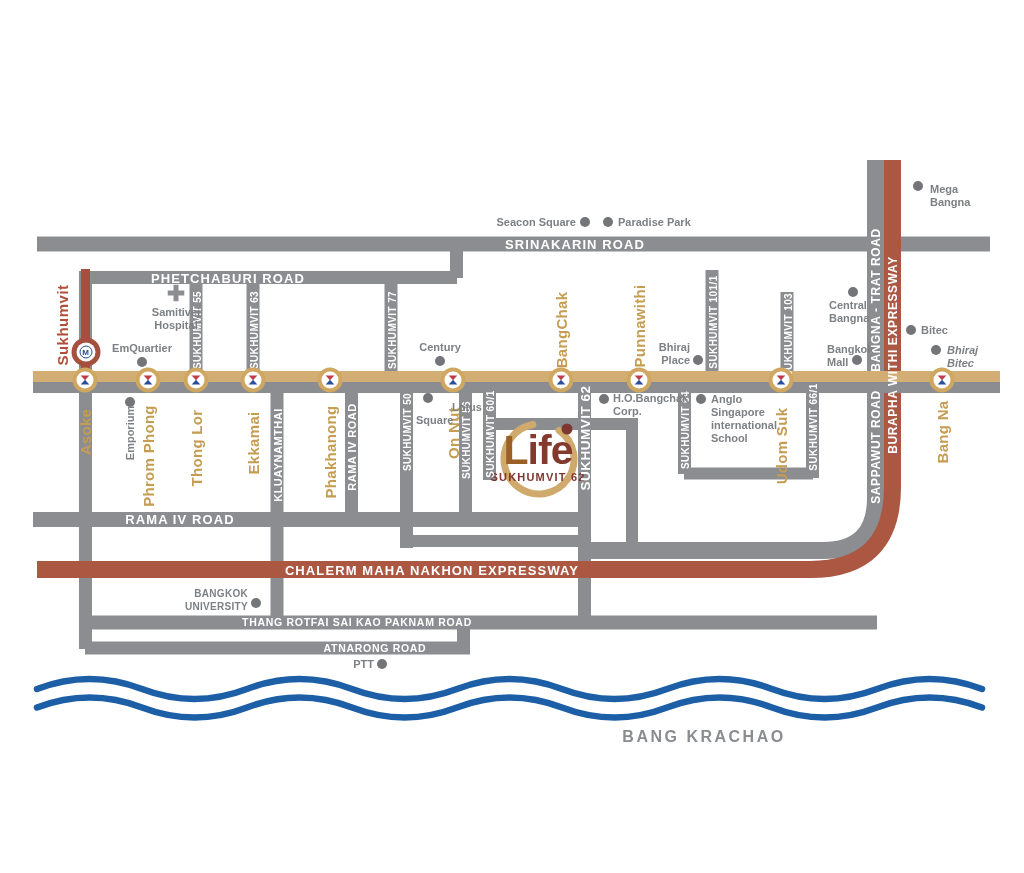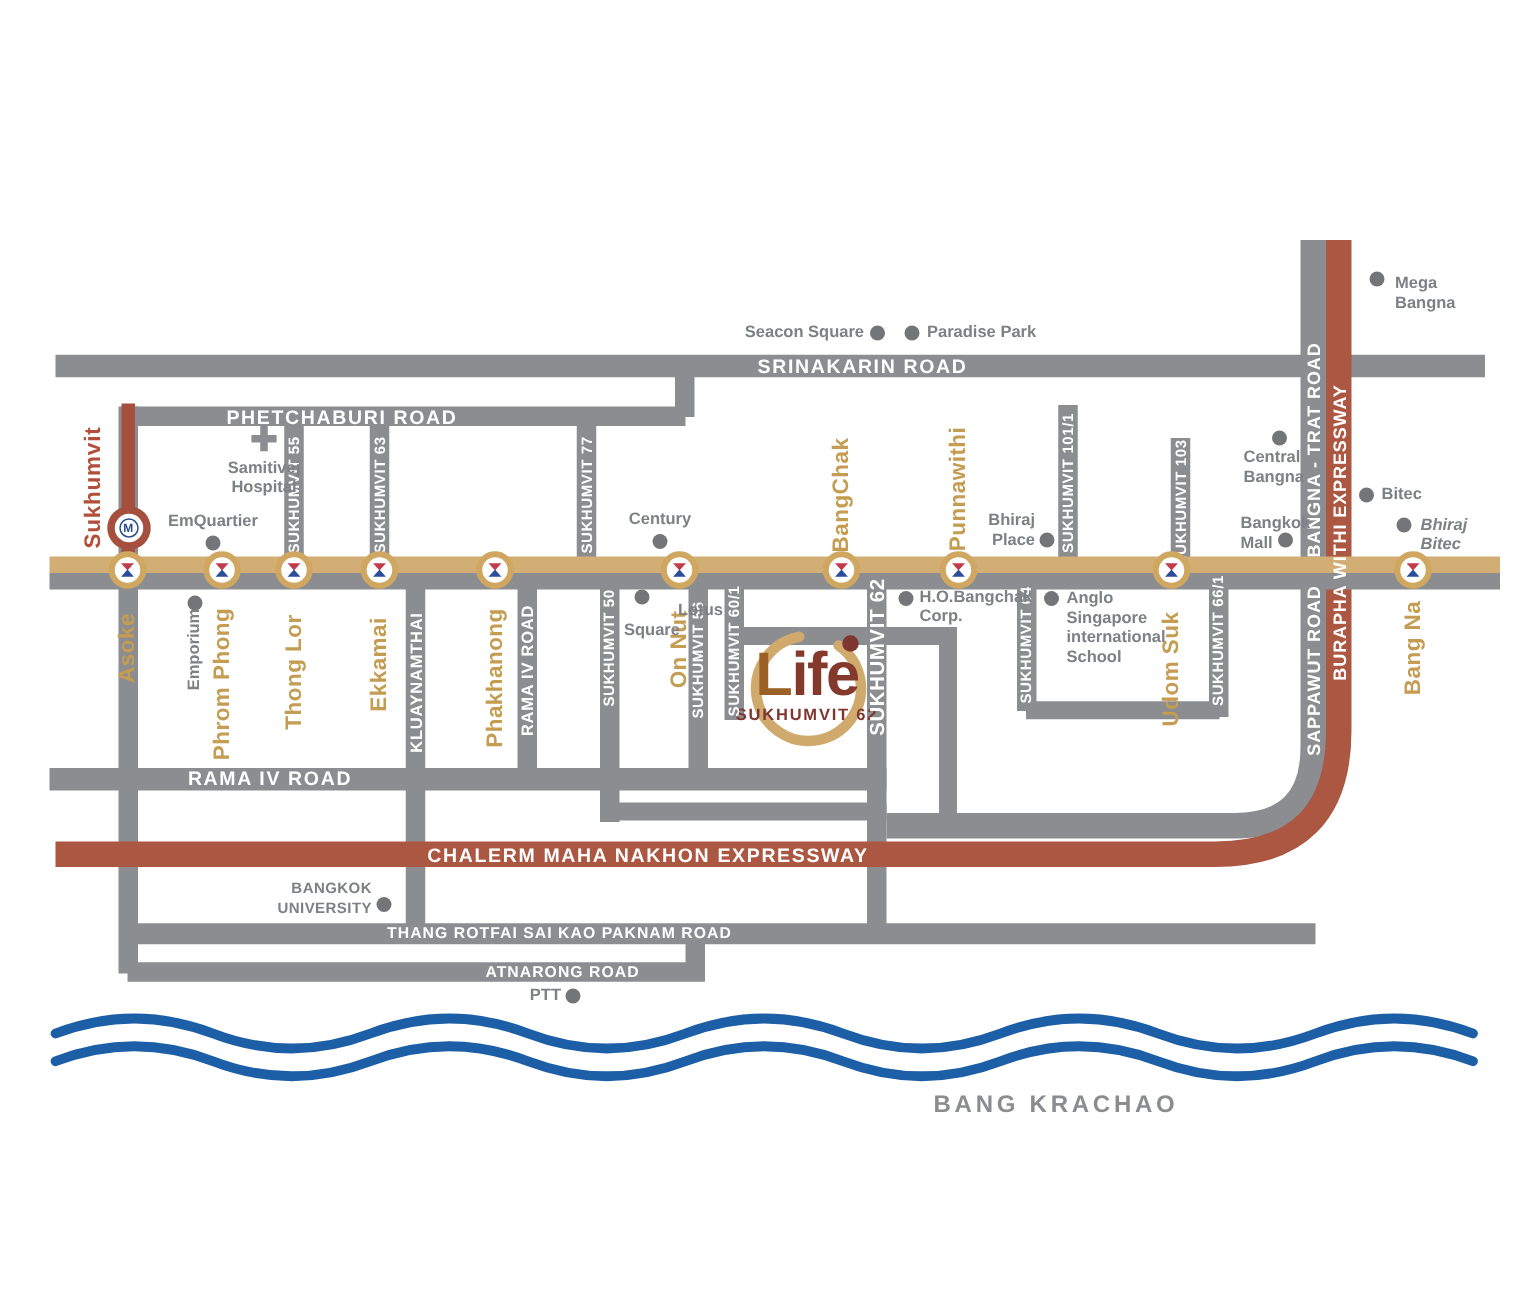--- a/index.html
+++ b/index.html
@@ -97,21 +97,21 @@
   </div>
   <div class="lbl life-sub" style="left:538px;top:477px">SUKHUMVIT 62</div>
 
   <div class="lbl river-label" style="left:704px;top:737px">BANG KRACHAO</div>
 
   <div id="dyn">
       <div class="lbl rl-lg" style="left: 575px; top: 244px;">SRINAKARIN ROAD</div>
       <div class="lbl rl-lg" style="left: 228px; top: 278px;">PHETCHABURI ROAD</div>
       <div class="lbl rl-lg" style="left: 180px; top: 519px;">RAMA IV ROAD</div>
       <div class="lbl rl-lg" style="left: 432px; top: 570px;">CHALERM MAHA NAKHON EXPRESSWAY</div>
-      <div class="lbl rl-sm" style="left: 373px; top: 622px;">THANG ROTFAI SAI KAO PAKNAM ROAD</div>
+      <div class="lbl rl-sm" style="left: 357px; top: 622px;">THANG ROTFAI SAI KAO PAKNAM ROAD</div>
       <div class="lbl rl-sm" style="left: 375px; top: 648px;">ATNARONG ROAD</div>
       <div class="lbl rl-v rot" style="left: 196.5px; top: 330px;">SUKHUMVIT 55</div>
       <div class="lbl rl-v rot" style="left: 253.5px; top: 330px;">SUKHUMVIT 63</div>
       <div class="lbl rl-v rot" style="left: 391.5px; top: 330px;">SUKHUMVIT 77</div>
       <div class="lbl rl-v rot" style="left: 712.5px; top: 322px;">SUKHUMVIT 101/1</div>
       <div class="lbl rl-v rot" style="left: 787.5px; top: 335px;">SUKHUMVIT 103</div>
       <div class="lbl rl-v2 rot" style="left: 277.5px; top: 455px;">KLUAYNAMTHAI</div>
       <div class="lbl rl-v2 rot" style="left: 352px; top: 447px;">RAMA IV ROAD</div>
       <div class="lbl rl-v rot" style="left: 407px; top: 432px;">SUKHUMVIT 50</div>
       <div class="lbl rl-v rot" style="left: 466px; top: 440px;">SUKHUMVIT 56</div>

